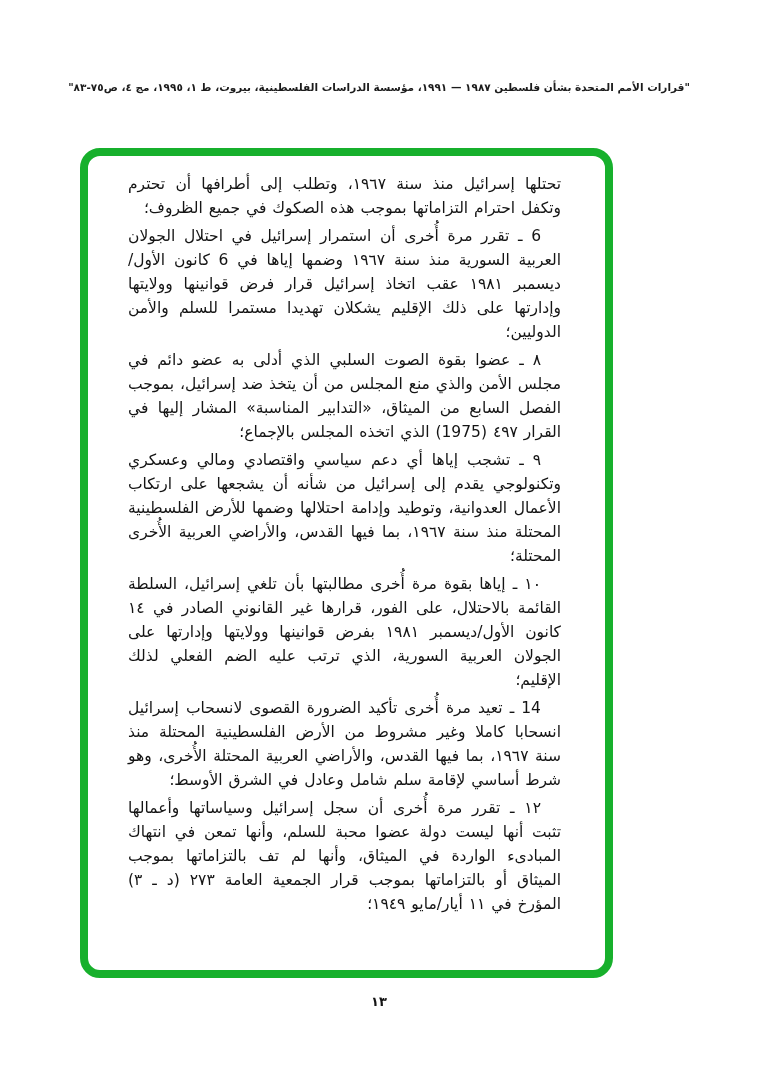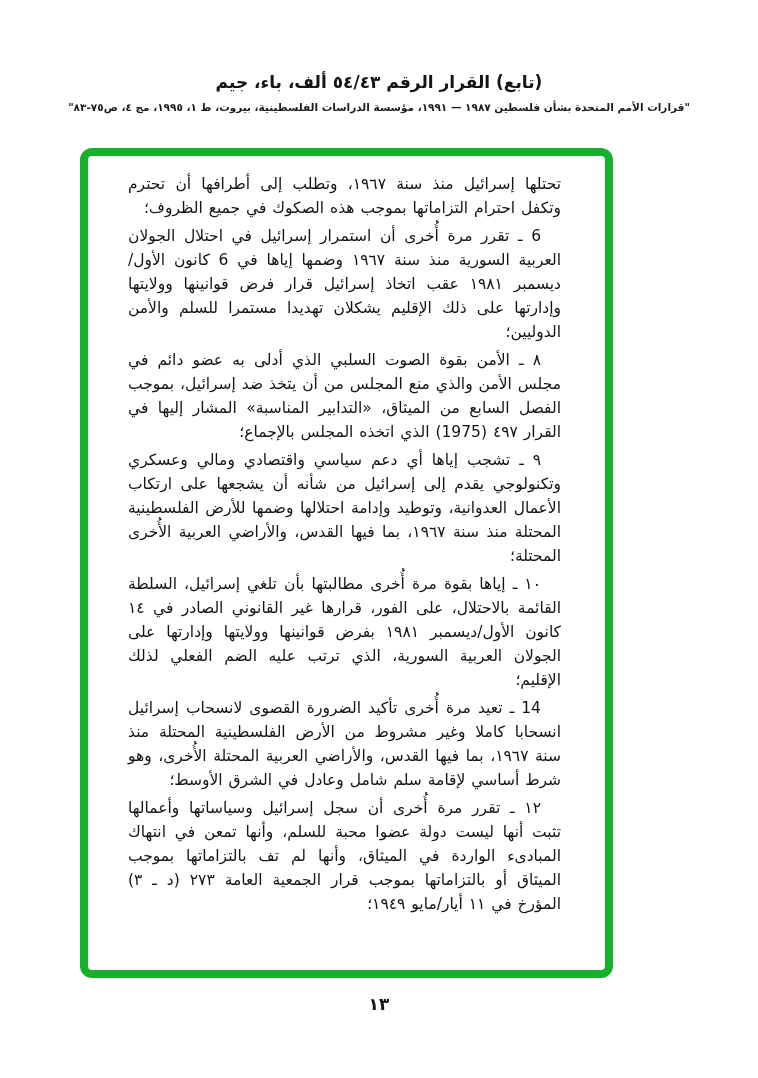--- a/index.html
+++ b/index.html
@@ -31,58 +31,57 @@
     font-weight: bold;
     color: #1b1b1b;
   }
   .frame {
     position: absolute;
     left: 80px;
     top: 148px;
     width: 533px;
     height: 830px;
     border: 8px solid #17b02c;
-    border-radius: 12px;
+    border-radius: 20px;
     padding: 16px 44px 0 40px;
     background: #ffffff;
   }
   .para {
     font-size: 15.5px;
     line-height: 24px;
     text-align: justify;
     text-align-last: right;
     margin-bottom: 4px;
     word-spacing: 1px;
   }
   .para.indented { text-indent: 20px; }
   .para b { font-weight: normal; }
   .page-number {
     position: absolute;
     top: 994px;
     left: 0;
     right: 0;
     text-align: center;
-    font-size: 17px;
+    font-size: 13px;
     font-weight: bold;
   }
 </style>
 </head>
 <body>
 
 <div class="header">
-  <div class="title">(تابع) القرار الرقم ٥٤/٤٣ ألف، باء، جيم</div>
   <div class="source">"قرارات الأمم المتحدة بشأن فلسطين ١٩٨٧ — ١٩٩١، مؤسسة الدراسات الفلسطينية، بيروت، ط ١، ١٩٩٥، مج ٤، ص٧٥-٨٣"</div>
 </div>
 
 <div class="frame" style="border-color: rgb(23, 176, 44);">
   <p class="para"><span></span><b></b><span>تحتلها إسرائيل منذ سنة ١٩٦٧، وتطلب إلى أطرافها أن تحترم وتكفل احترام التزاماتها بموجب هذه الصكوك في جميع الظروف؛</span></p>
 
   <p class="para indented"><span>6 ـ </span><b>تقرر مرة أُخرى</b><span> أن استمرار إسرائيل في احتلال الجولان العربية السورية منذ سنة ١٩٦٧ وضمها إياها في 6 كانون الأول/ديسمبر ١٩٨١ عقب اتخاذ إسرائيل قرار فرض قوانينها وولايتها وإدارتها على ذلك الإقليم يشكلان تهديدا مستمرا للسلم والأمن الدوليين؛</span></p>
 
-  <p class="para indented"><span>٨ ـ </span><b>الأمن بقوة</b><span> الصوت السلبي الذي أدلى به عضو دائم في مجلس الأمن والذي منع المجلس من أن يتخذ ضد إسرائيل، بموجب الفصل السابع من الميثاق، «التدابير المناسبة» المشار إليها في القرار ٤٩٧ (1975) الذي اتخذه المجلس بالإجماع؛</span></p>
+  <p class="para indented"><span>٨ ـ </span><b>عضوا بقوة</b><span> الصوت السلبي الذي أدلى به عضو دائم في مجلس الأمن والذي منع المجلس من أن يتخذ ضد إسرائيل، بموجب الفصل السابع من الميثاق، «التدابير المناسبة» المشار إليها في القرار ٤٩٧ (1975) الذي اتخذه المجلس بالإجماع؛</span></p>
 
   <p class="para indented"><span>٩ ـ </span><b>تشجب إياها</b><span> أي دعم سياسي واقتصادي ومالي وعسكري وتكنولوجي يقدم إلى إسرائيل من شأنه أن يشجعها على ارتكاب الأعمال العدوانية، وتوطيد وإدامة احتلالها وضمها للأرض الفلسطينية المحتلة منذ سنة ١٩٦٧، بما فيها القدس، والأراضي العربية الأُخرى المحتلة؛</span></p>
 
   <p class="para indented"><span>١٠ ـ </span><b>إياها بقوة مرة أُخرى</b><span> مطالبتها بأن تلغي إسرائيل، السلطة القائمة بالاحتلال، على الفور، قرارها غير القانوني الصادر في ١٤ كانون الأول/ديسمبر ١٩٨١ بفرض قوانينها وولايتها وإدارتها على الجولان العربية السورية، الذي ترتب عليه الضم الفعلي لذلك الإقليم؛</span></p>
 
   <p class="para indented"><span>14 ـ </span><b>تعيد مرة أُخرى تأكيد</b><span> الضرورة القصوى لانسحاب إسرائيل انسحابا كاملا وغير مشروط من الأرض الفلسطينية المحتلة منذ سنة ١٩٦٧، بما فيها القدس، والأراضي العربية المحتلة الأُخرى، وهو شرط أساسي لإقامة سلم شامل وعادل في الشرق الأوسط؛</span></p>
 
   <p class="para indented"><span>١٢ ـ </span><b>تقرر مرة أُخرى</b><span> أن سجل إسرائيل وسياساتها وأعمالها تثبت أنها ليست دولة عضوا محبة للسلم، وأنها تمعن في انتهاك المبادىء الواردة في الميثاق، وأنها لم تف بالتزاماتها بموجب الميثاق أو بالتزاماتها بموجب قرار الجمعية العامة ٢٧٣ (د ـ ٣) المؤرخ في ١١ أيار/مايو ١٩٤٩؛</span></p>
 </div>
 

